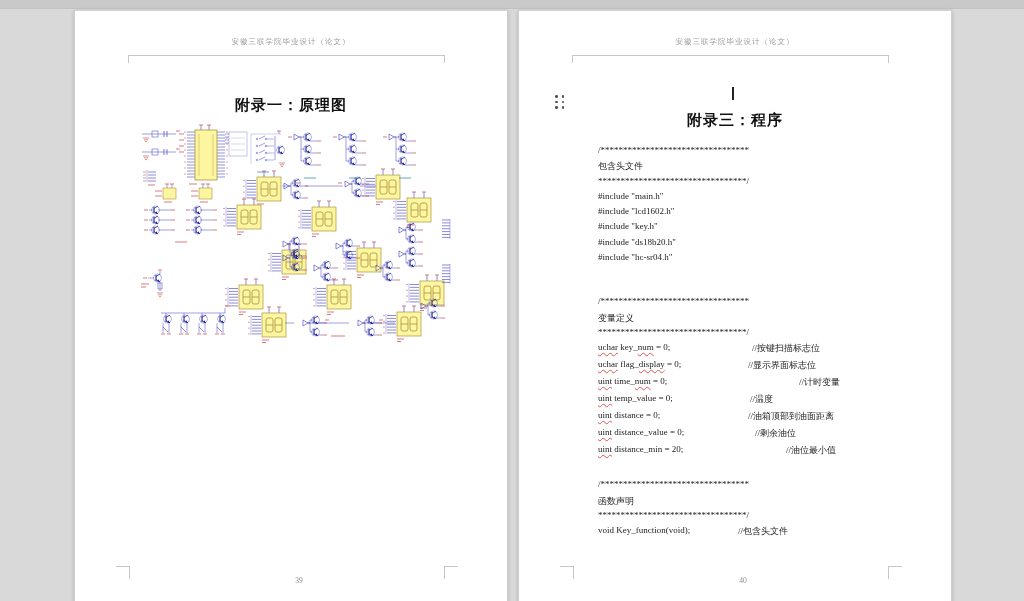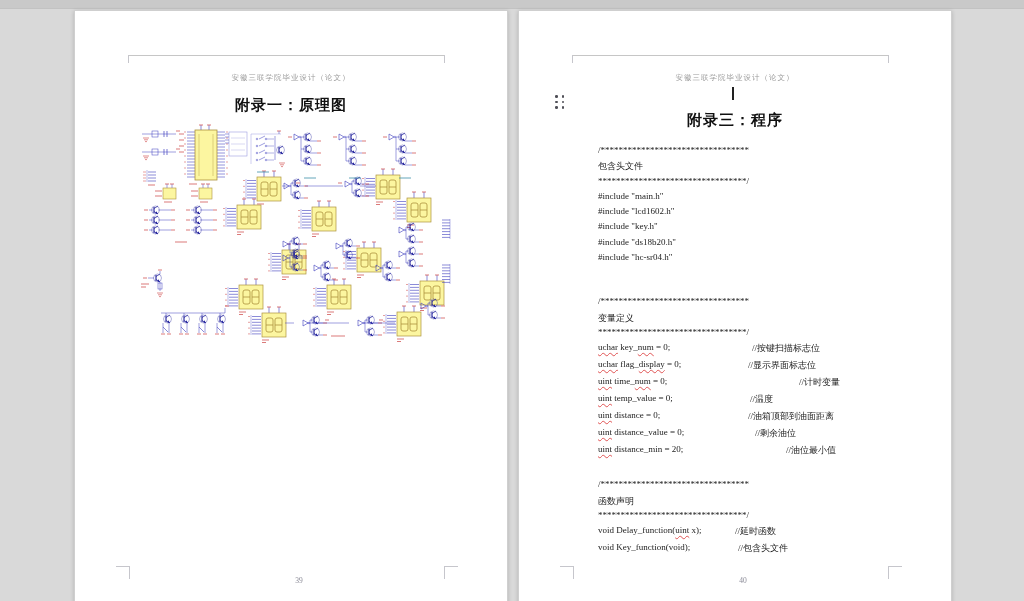--- a/index.html
+++ b/index.html
@@ -13,21 +13,20 @@
     position:absolute;top:10px;width:434px;height:600px;background:#ffffff;
     border:1px solid #cfcfcf;box-shadow:0 1px 4px rgba(0,0,0,0.18);
     box-sizing:border-box;
   }
   .page-left{left:74px;}
   .page-right{left:518px;}
   .hdr-text{
     position:absolute;top:26px;left:0;width:100%;text-align:center;
     font-family:Liberation Serif, serif;font-size:7.5px;color:#9a9a9a;
     letter-spacing:1px;
-    margin-top:36px;
   }
   .hdr-line{position:absolute;top:44px;left:53px;width:316px;height:0;
     border-top:1px solid #c6c6c6;}
   .hdr-tick{position:absolute;top:44px;width:0;height:8px;border-left:1px solid #c6c6cc;}
   .hdr-tick.l{left:53px;} .hdr-tick.r{left:369px;}
   .foot-mark{position:absolute;top:555px;width:13px;height:12px;}
   .foot-mark.l{left:41px;border-top:1px solid #c6c6cc;border-right:1px solid #c6c6cc;}
   .foot-mark.r{left:369px;border-top:1px solid #c6c6cc;border-left:1px solid #c6c6cc;}
   .page-num{
     position:absolute;top:565px;left:0;width:100%;text-align:center;
@@ -982,19 +981,18 @@
       <div class="ln v"><span class="w">uchar</span><span> key_</span><span class="w">num</span><span> = 0;</span><span class="cmt" style="left: 154px;">//按键扫描标志位</span></div>
       <div class="ln v"><span class="w">uchar</span><span> flag_</span><span class="w">display</span><span> = 0;</span><span class="cmt" style="left: 150px;">//显示界面标志位</span></div>
       <div class="ln v"><span class="w">uint</span><span> time_</span><span class="w">num</span><span> = 0;</span><span class="cmt" style="left: 154px; margin-left: 47px;">//计时变量</span></div>
       <div class="ln v"><span class="w">uint</span><span> temp_value = 0;</span><span class="cmt" style="left: 152px;">//温度</span></div>
       <div class="ln v"><span class="w">uint</span><span> distance = 0;</span><span class="cmt" style="left: 150px;">//油箱顶部到油面距离</span></div>
       <div class="ln v"><span class="w">uint</span><span> distance_value = 0;</span><span class="cmt" style="left: 157px;">//剩余油位</span></div>
       <div class="ln v"><span class="w">uint</span><span> distance_min = 20;</span><span class="cmt" style="left: 140px; margin-left: 48px;">//油位最小值</span></div>
       <div class="ln" style="margin-top: 18px;"><span>/*********************************</span></div>
       <div class="ln"><span>函数声明</span></div>
       <div class="ln"><span>*********************************/</span></div>
-      <div class="ln v"><span>void Delay_function(</span><span class="w">uint</span><span> x);</span><span class="cmt" style="left: 137px;">//延时函数</span></div>
       <div class="ln v"><span>void Key_function(void);</span><span class="cmt" style="left: 140px;">//包含头文件</span></div>
     </div>
   <div class="foot-mark l"></div>
   <div class="foot-mark r"></div>
   <div class="page-num">40</div>
 </div>
 
 </body></html>

